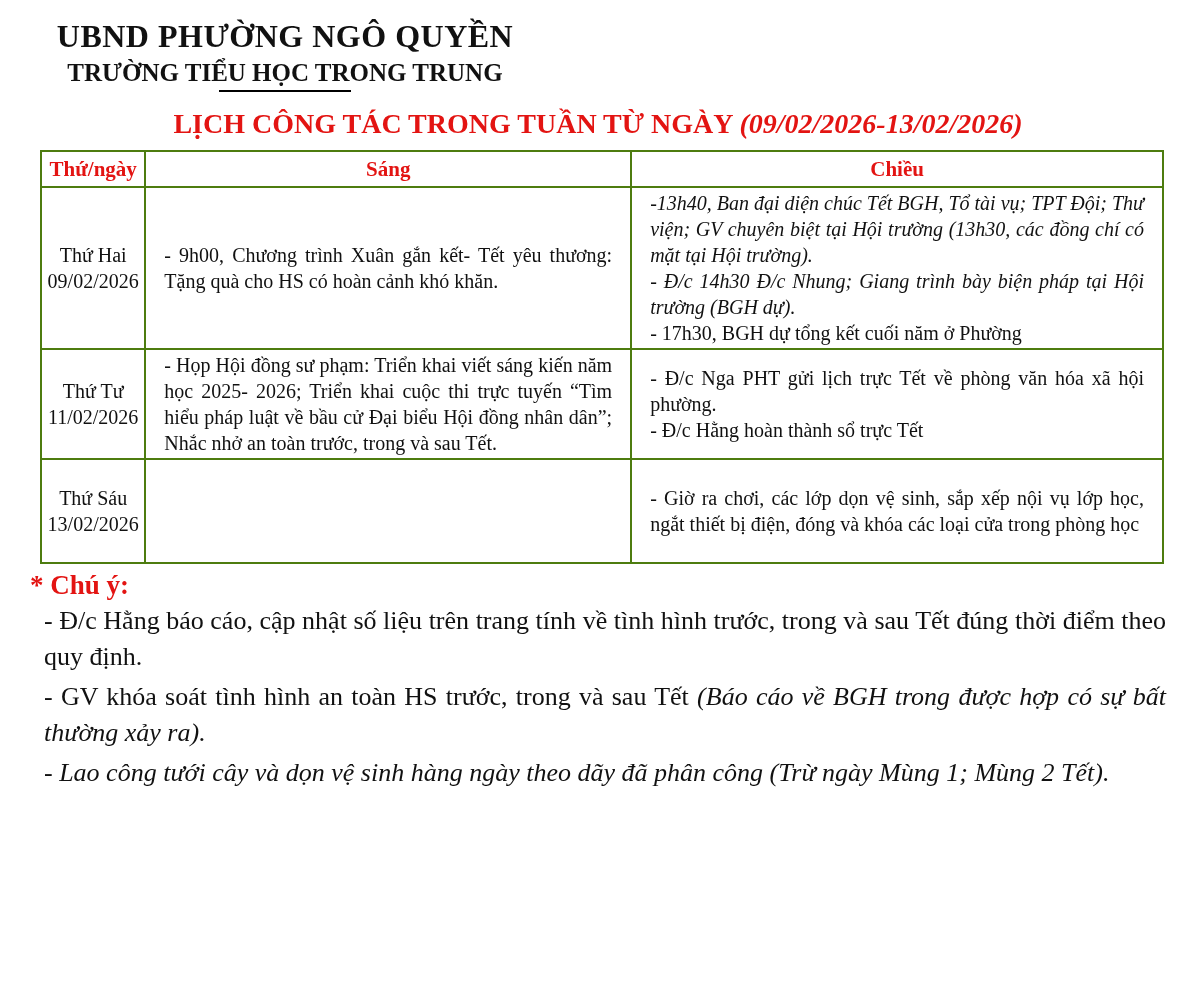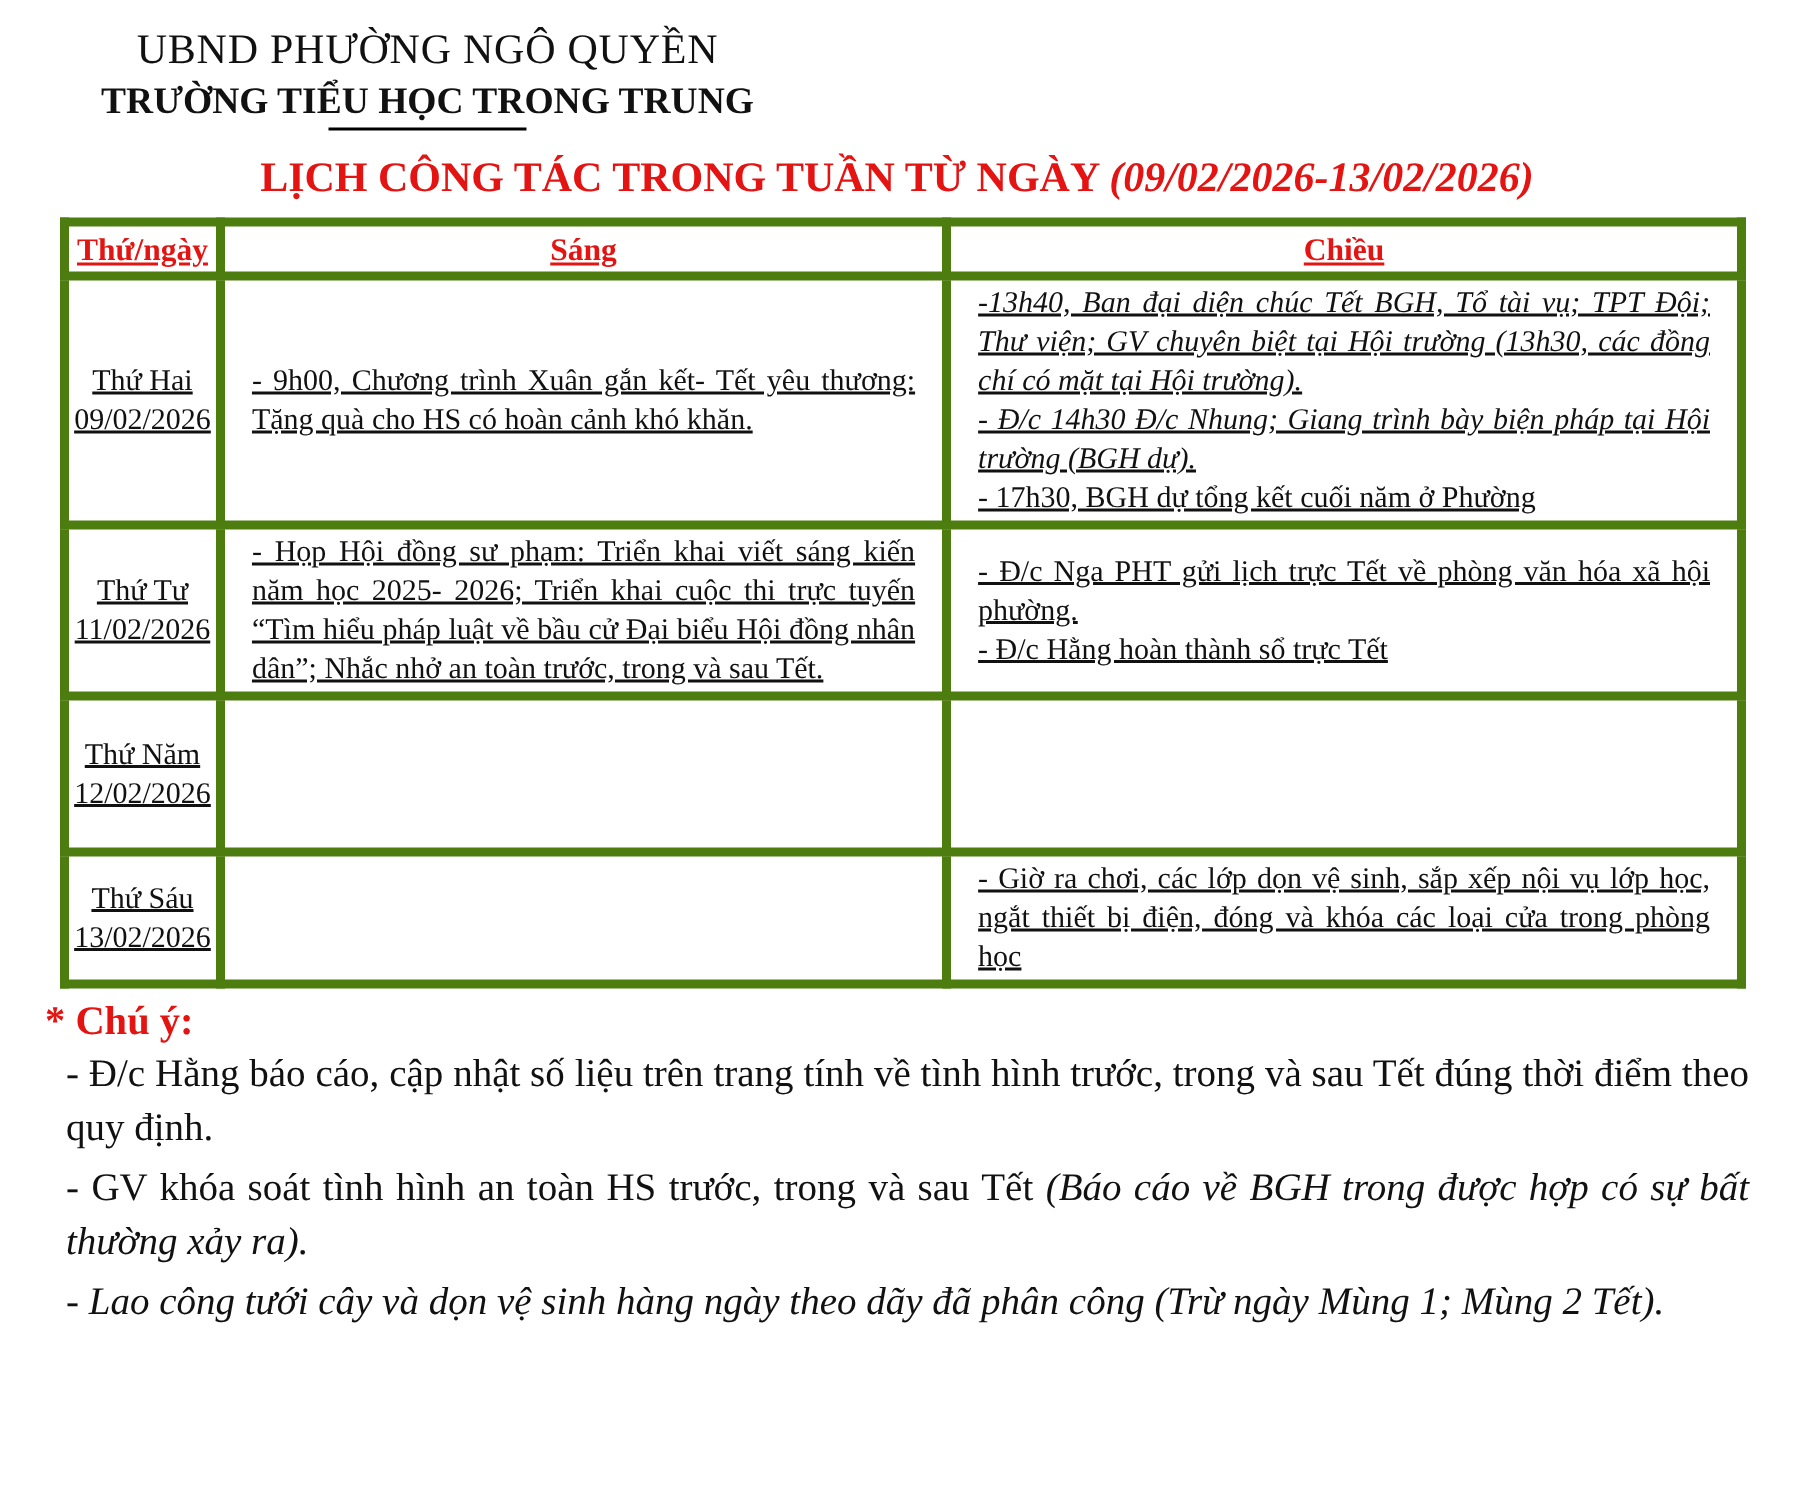--- a/index.html
+++ b/index.html
@@ -8,21 +8,21 @@
   body {
     width: 1196px;
     min-height: 999px;
     font-family: "Liberation Serif", "DejaVu Serif", serif;
     color: var(--ink);
   }
   .page { padding: 8px 30px 10px 30px; }
 
   
   .letterhead { width: 500px; margin-left: 5px; text-align: center; padding-top: 10px; }
-  .org1 { font-size: 28px; letter-spacing: 0.5px; }
+  .org1 { font-size: 32px; letter-spacing: 0.5px; font-weight: bold; }
   .org2 { font-size: 25px; font-weight: bold; margin-top: 4px; }
   .org2::after {
     content: "";
     display: block;
     width: 132px;
     margin: 3px auto 0 auto;
     border-bottom: 2px solid #000;
   }
 
   
@@ -39,21 +39,21 @@
   
   table.schedule {
     border-collapse: collapse;
     width: 1124px;
     margin-left: 10px;
     table-layout: fixed;
   }
   .schedule col.c-day   { width: 9.3%; }
   .schedule col.c-morn  { width: 43.3%; }
   .schedule col.c-aft   { width: 47.4%; }
-  .schedule th, .schedule td { border: 6px solid #4d7c0f; vertical-align: middle; text-decoration: underline; }
+  .schedule th, .schedule td { border: 2px solid #4d7c0f; vertical-align: middle; }
   .schedule th {
     color: var(--accent);
     font-weight: bold;
     font-size: 21px;
     height: 36px;
     padding: 2px;
   }
   .schedule td { font-size: 20px; line-height: 26px; padding: 2px 18px; }
   .day-cell { text-align: center; padding: 2px 0 !important; }
   .content-cell { text-align: justify; }
@@ -127,28 +127,20 @@
           <td class="content-cell">
             <div class="cell-paragraph"><span>- Họp Hội đồng sư phạm: Triển khai viết sáng kiến năm học 2025- 2026; Triển khai cuộc thi trực tuyến “Tìm hiểu pháp luật về bầu cử Đại biểu Hội đồng nhân dân”; Nhắc nhở an toàn trước, trong và sau Tết.</span></div>
           </td>
           <td class="content-cell">
             <div class="cell-paragraph"><span>- Đ/c Nga PHT gửi lịch trực Tết về phòng văn hóa xã hội phường.</span></div>
             <div class="cell-paragraph"><span>- Đ/c Hằng hoàn thành sổ trực Tết</span></div>
           </td>
         </tr>
         <tr>
           <td class="day-cell">
-            <div>Thứ Năm</div>
-            <div>12/02/2026</div>
-          </td>
-          <td class="content-cell"></td>
-          <td class="content-cell"></td>
-        </tr>
-        <tr>
-          <td class="day-cell">
             <div>Thứ Sáu</div>
             <div>13/02/2026</div>
           </td>
           <td class="content-cell"></td>
           <td class="content-cell">
             <div class="cell-paragraph"><span>- Giờ ra chơi, các lớp dọn vệ sinh, sắp xếp nội vụ lớp học, ngắt thiết bị điện, đóng và khóa các loại cửa trong phòng học</span></div>
           </td>
         </tr>
       </tbody>
   </table>

